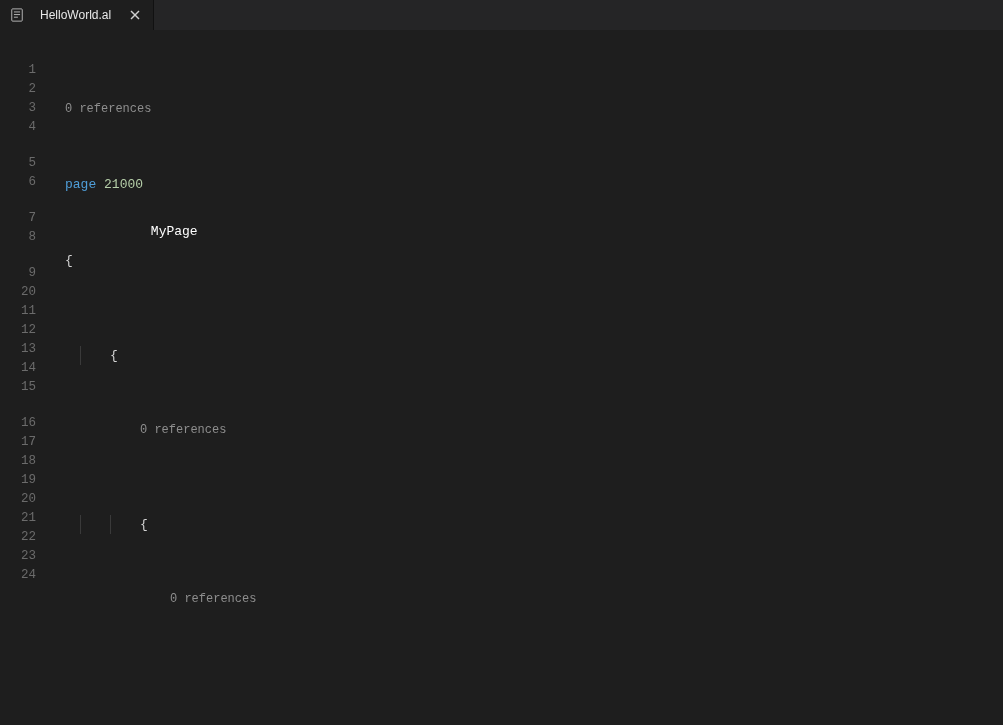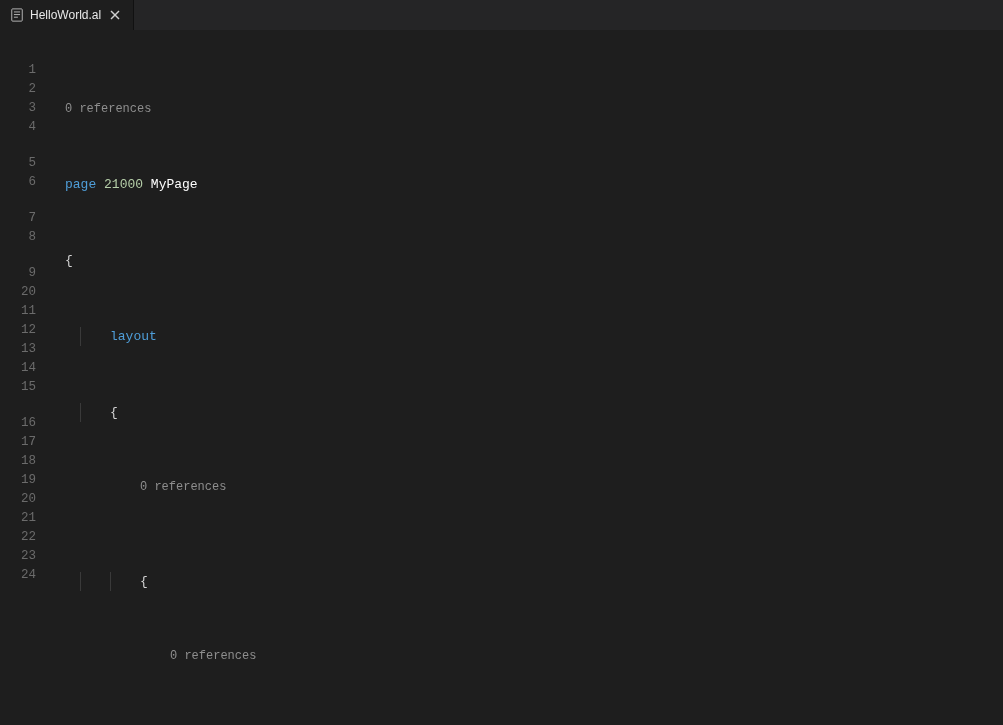--- a/index.html
+++ b/index.html
@@ -19,21 +19,21 @@
     background: #252526;
     display: flex;
     align-items: stretch;
   }
   .tab {
     display: flex;
     align-items: center;
     padding: 12px 10px;
     background: #1e1e1e;
     border-right: 1px solid #111;
-    gap: 6px;
+    gap: 16px;
     color: #e8e8e8;
     font-family: "Segoe UI", -apple-system, sans-serif;
     font-size: 12px;
   }
   .tab .file-icon svg { width: 14px; height: 14px; display:block; }
   .tab .close-icon {
     width: 16px; height: 16px;
     display: flex; align-items: center; justify-content: center;
     color: #cfcfcf;
     border-radius: 3px;
@@ -66,21 +66,21 @@
   .code {
     flex: 1;
     padding-top: 14px;
     position: relative;
     line-height: 19px;
     white-space: pre;
   }
   .line {
     height: 19px;
     display: flex;
-    align-items: flex-end;
+    align-items: flex-start;
   }
   .codelens {
     height: 17px;
     line-height: 17px;
     font-size: 12px;
     color: #8e8e8e;
     font-family: Liberation Mono, monospace;
   }
   .indent-guides {
     display: inline-flex;
@@ -158,21 +158,20 @@
   </div>
 
   <div class="code">
     
     <div class="codelens" style="padding-left:15px">0 references</div>
     
     <div class="line"><span style="width:15px;display:inline-block"></span><span class="tok-kw">page</span><span> </span><span class="tok-num">21000</span><span> </span><span class="tok-id">MyPage</span></div>
     
     <div class="line"><span style="width:15px;display:inline-block"></span><span class="tok-punc">{</span></div>
     
-    <div class="line"><span class="indent-guides"><span class="ig first"></span><span class="ig"></span></span><span style="width:-15px"></span><span class="tok-kw">layout</span></div>
     
     <div class="line"><span class="indent-guides"><span class="ig first"></span><span class="ig"></span></span><span class="tok-punc">{</span></div>
     
     <div class="codelens" style="padding-left:90px">0 references</div>
     
     
     <div class="line"><span class="indent-guides"><span class="ig first"></span><span class="ig"></span><span class="ig"></span></span><span class="tok-punc">{</span></div>
     
     <div class="codelens" style="padding-left:120px">0 references</div>
     

